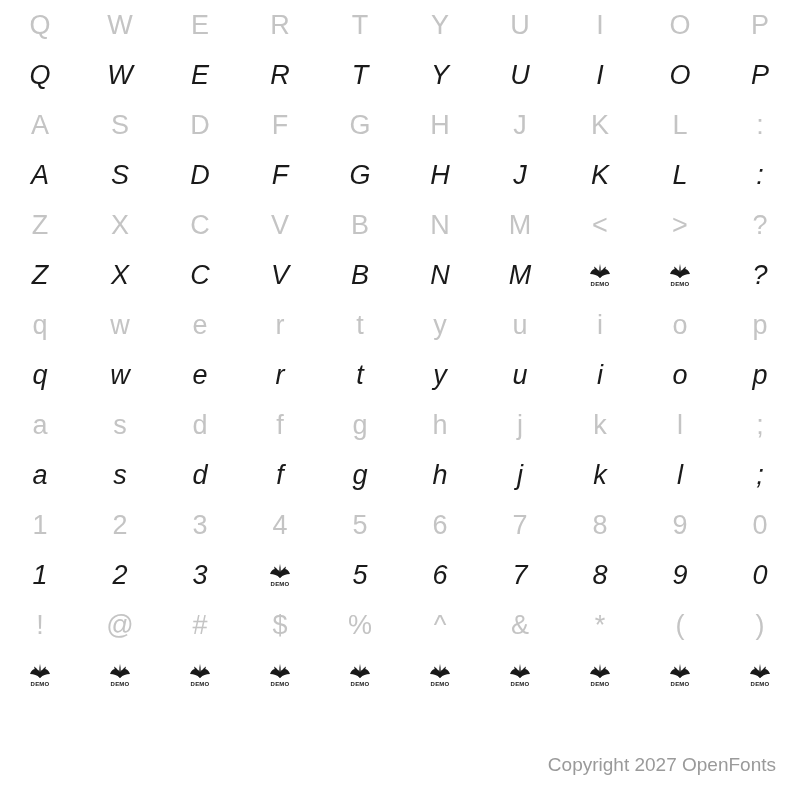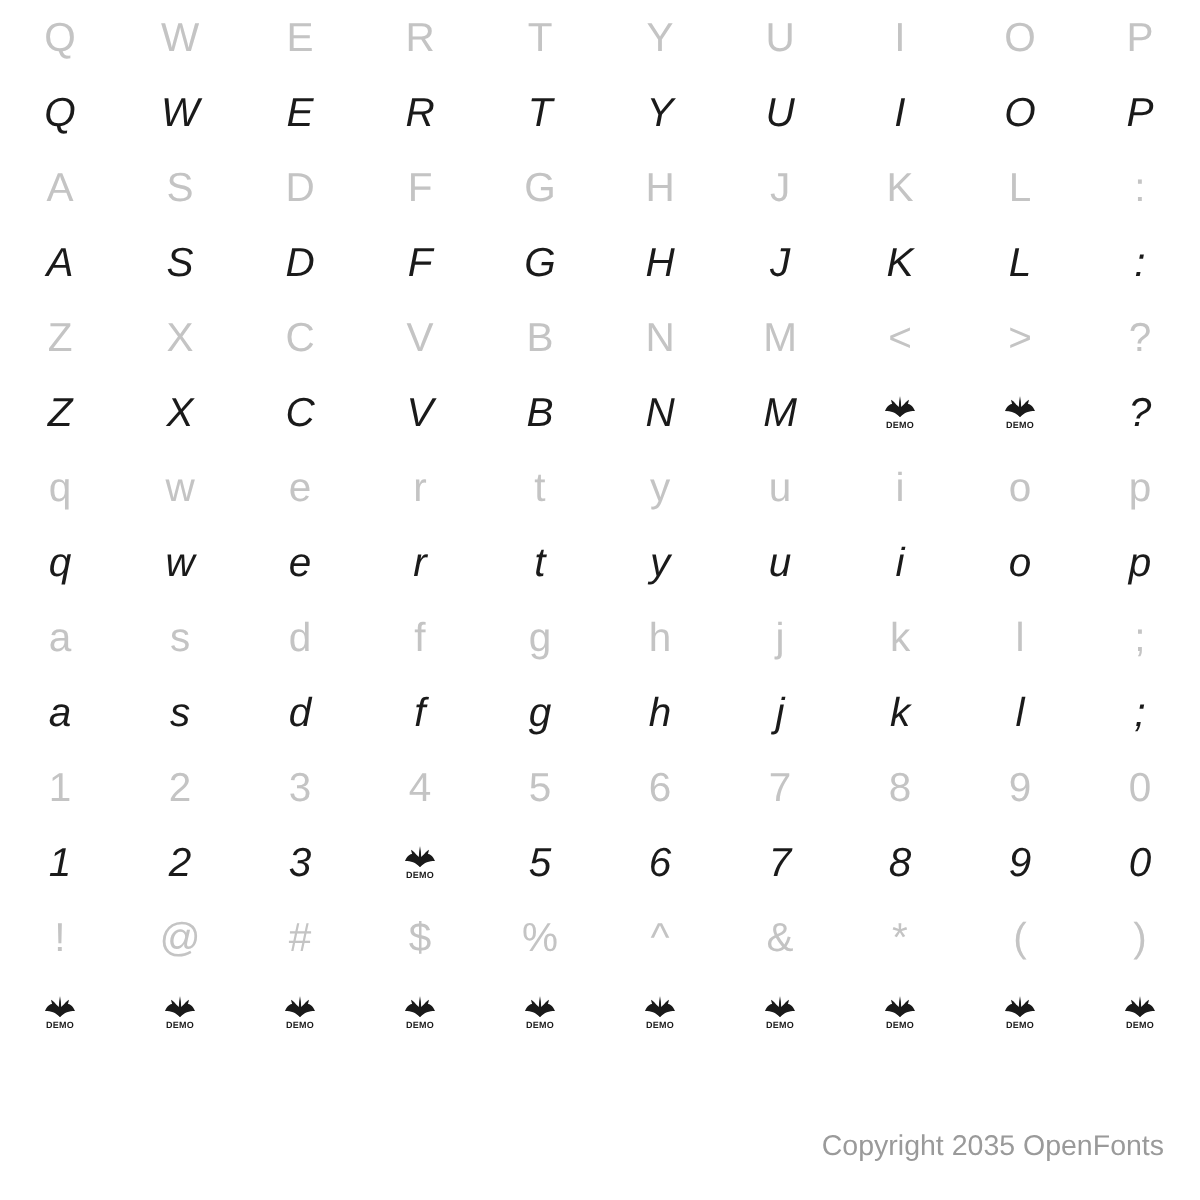--- a/index.html
+++ b/index.html
@@ -358,14 +358,14 @@
             <path d="M12 15 C9 12 6 11 2 11 C4 6 8 4 12 9 Z" fill="#1a1a1a"></path>
             <path d="M12 15 C15 12 18 11 22 11 C20 6 16 4 12 9 Z" fill="#1a1a1a"></path>
             <path d="M12 15 C11 10 11 6 12 1 C13 6 13 10 12 15 Z" fill="#1a1a1a"></path>
             <path d="M12 15 C8.5 11.5 7 8 6 3.5 C9.5 5.5 11.5 9.5 12 15 Z" fill="#1a1a1a"></path>
             <path d="M12 15 C15.5 11.5 17 8 18 3.5 C14.5 5.5 12.5 9.5 12 15 Z" fill="#1a1a1a"></path>
           </svg>
           <span class="word">DEMO</span>
         </span>
       </div>
     </div>
-  <div class="copyright">Copyright 2035 OpenFonts</div>
+  <div class="copyright">Copyright 2027 OpenFonts</div>
 </div>
 
 </body></html>

